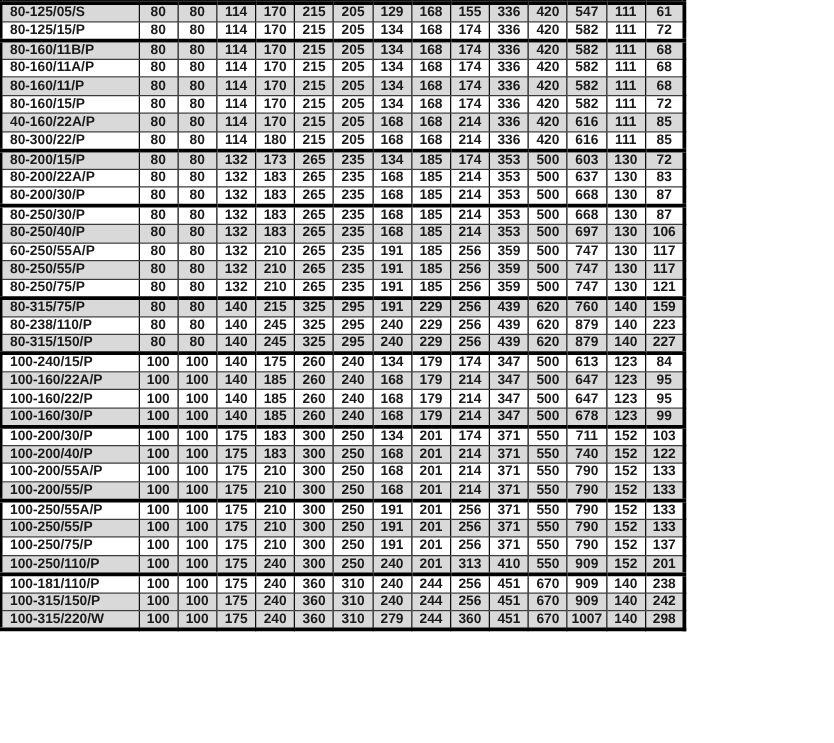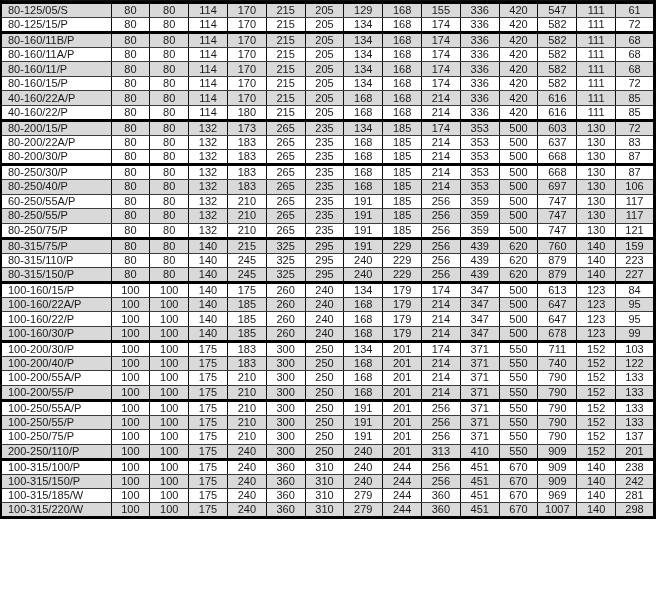--- a/index.html
+++ b/index.html
@@ -18,24 +18,25 @@
   }
   .page {
     width: 667px;
     height: 594px;
     overflow: hidden;
     background: #ffffff;
   }
   table.dim-table {
     border-collapse: collapse;
     table-layout: fixed;
-    width: 656px;
+    width: 549px;
     border-left: 2px solid var(--heavy);
     border-right: 3px solid var(--heavy);
     border-bottom: 3px solid var(--heavy);
+    font-weight: bold;
   }
   col.model-col { width: 110px; }
   td {
     height: 14.45px;
     padding: 0;
     font-size: 11px;
     line-height: 13px;
     color: var(--text);
     border-left: 1px solid var(--vline);
     border-right: 1px solid var(--vline);
@@ -209,21 +210,21 @@
           <td class="num">168</td>
           <td class="num">168</td>
           <td class="num">214</td>
           <td class="num">336</td>
           <td class="num">420</td>
           <td class="num">616</td>
           <td class="num">111</td>
           <td class="num">85</td>
         </tr>
         <tr class="plain">
-          <td class="model">40-160/22/P</td>
+          <td class="model">80-300/22/P</td>
           <td class="num">80</td>
           <td class="num">80</td>
           <td class="num">114</td>
           <td class="num">180</td>
           <td class="num">215</td>
           <td class="num">205</td>
           <td class="num">168</td>
           <td class="num">168</td>
           <td class="num">214</td>
           <td class="num">336</td>
@@ -379,21 +380,21 @@
           <td class="num">191</td>
           <td class="num">229</td>
           <td class="num">256</td>
           <td class="num">439</td>
           <td class="num">620</td>
           <td class="num">760</td>
           <td class="num">140</td>
           <td class="num">159</td>
         </tr>
         <tr class="plain">
-          <td class="model">80-315/110/P</td>
+          <td class="model">80-238/110/P</td>
           <td class="num">80</td>
           <td class="num">80</td>
           <td class="num">140</td>
           <td class="num">245</td>
           <td class="num">325</td>
           <td class="num">295</td>
           <td class="num">240</td>
           <td class="num">229</td>
           <td class="num">256</td>
           <td class="num">439</td>
@@ -413,21 +414,21 @@
           <td class="num">240</td>
           <td class="num">229</td>
           <td class="num">256</td>
           <td class="num">439</td>
           <td class="num">620</td>
           <td class="num">879</td>
           <td class="num">140</td>
           <td class="num">227</td>
         </tr>
         <tr class="plain group-start">
-          <td class="model">100-160/15/P</td>
+          <td class="model">100-240/15/P</td>
           <td class="num">100</td>
           <td class="num">100</td>
           <td class="num">140</td>
           <td class="num">175</td>
           <td class="num">260</td>
           <td class="num">240</td>
           <td class="num">134</td>
           <td class="num">179</td>
           <td class="num">174</td>
           <td class="num">347</td>
@@ -600,38 +601,38 @@
           <td class="num">191</td>
           <td class="num">201</td>
           <td class="num">256</td>
           <td class="num">371</td>
           <td class="num">550</td>
           <td class="num">790</td>
           <td class="num">152</td>
           <td class="num">137</td>
         </tr>
         <tr class="shaded">
-          <td class="model">200-250/110/P</td>
+          <td class="model">100-250/110/P</td>
           <td class="num">100</td>
           <td class="num">100</td>
           <td class="num">175</td>
           <td class="num">240</td>
           <td class="num">300</td>
           <td class="num">250</td>
           <td class="num">240</td>
           <td class="num">201</td>
           <td class="num">313</td>
           <td class="num">410</td>
           <td class="num">550</td>
           <td class="num">909</td>
           <td class="num">152</td>
           <td class="num">201</td>
         </tr>
         <tr class="plain group-start">
-          <td class="model">100-315/100/P</td>
+          <td class="model">100-181/110/P</td>
           <td class="num">100</td>
           <td class="num">100</td>
           <td class="num">175</td>
           <td class="num">240</td>
           <td class="num">360</td>
           <td class="num">310</td>
           <td class="num">240</td>
           <td class="num">244</td>
           <td class="num">256</td>
           <td class="num">451</td>
@@ -649,37 +650,20 @@
           <td class="num">360</td>
           <td class="num">310</td>
           <td class="num">240</td>
           <td class="num">244</td>
           <td class="num">256</td>
           <td class="num">451</td>
           <td class="num">670</td>
           <td class="num">909</td>
           <td class="num">140</td>
           <td class="num">242</td>
-        </tr>
-        <tr class="plain">
-          <td class="model">100-315/185/W</td>
-          <td class="num">100</td>
-          <td class="num">100</td>
-          <td class="num">175</td>
-          <td class="num">240</td>
-          <td class="num">360</td>
-          <td class="num">310</td>
-          <td class="num">279</td>
-          <td class="num">244</td>
-          <td class="num">360</td>
-          <td class="num">451</td>
-          <td class="num">670</td>
-          <td class="num">969</td>
-          <td class="num">140</td>
-          <td class="num">281</td>
         </tr>
         <tr class="shaded">
           <td class="model">100-315/220/W</td>
           <td class="num">100</td>
           <td class="num">100</td>
           <td class="num">175</td>
           <td class="num">240</td>
           <td class="num">360</td>
           <td class="num">310</td>
           <td class="num">279</td>

